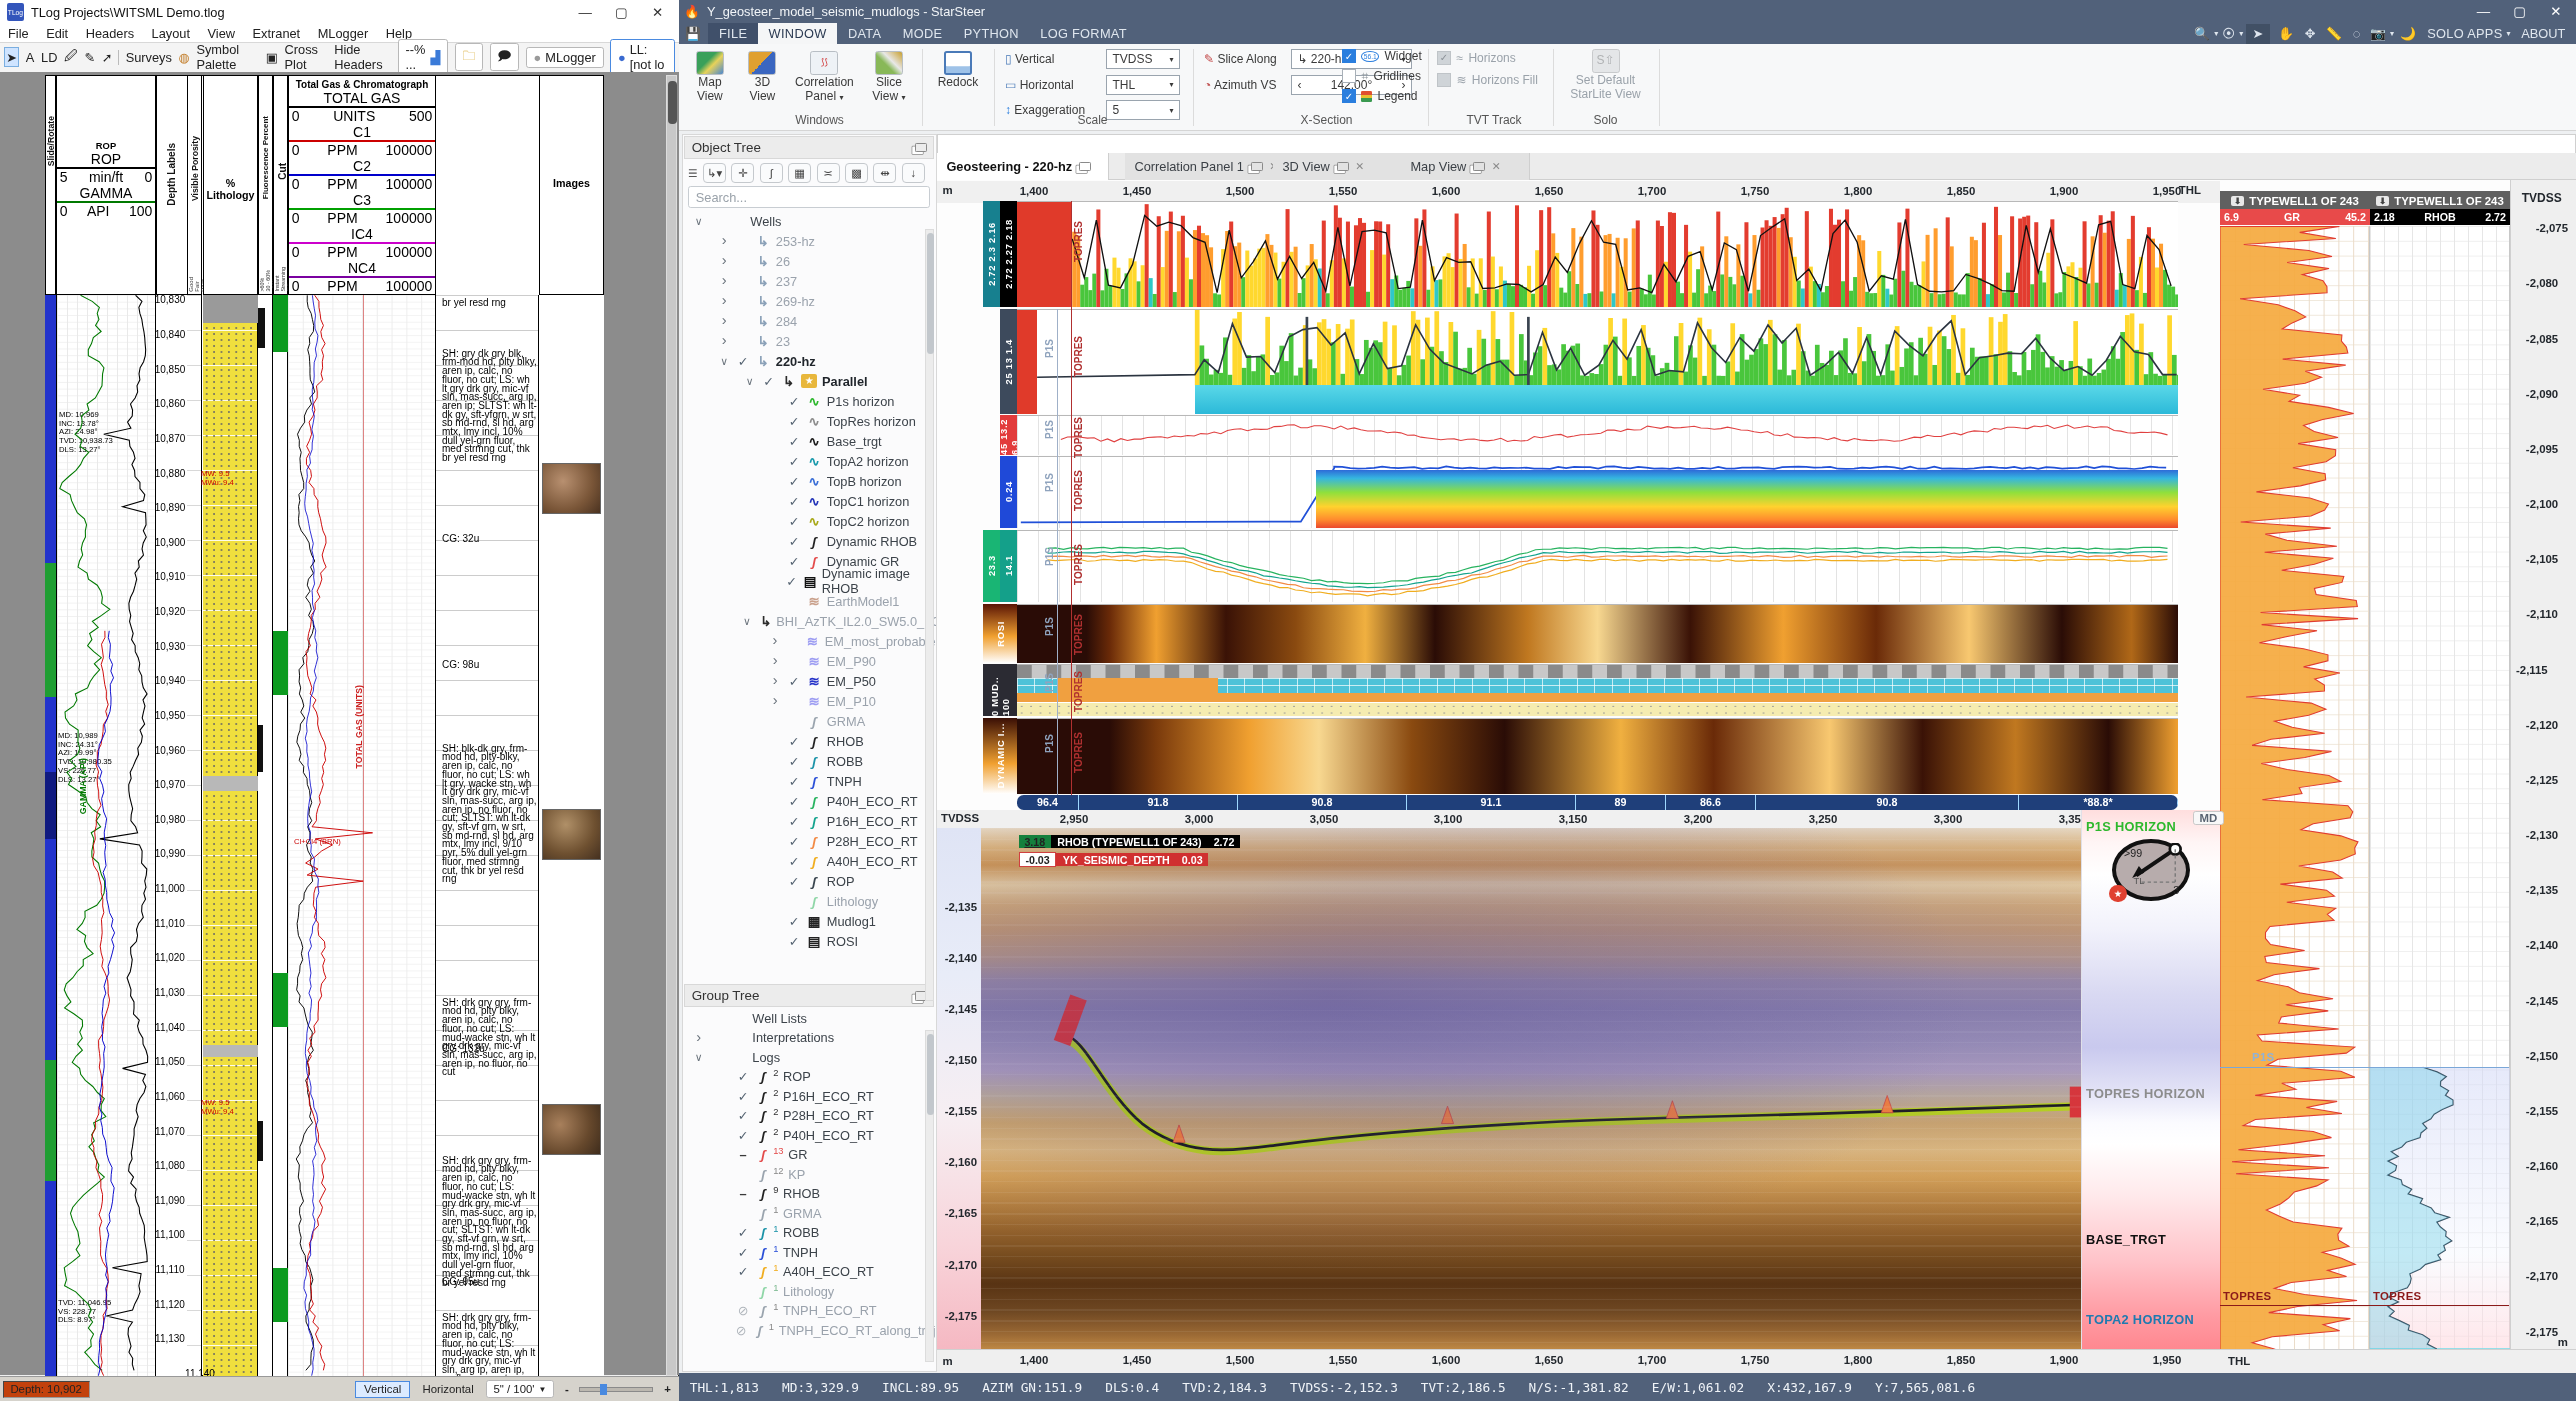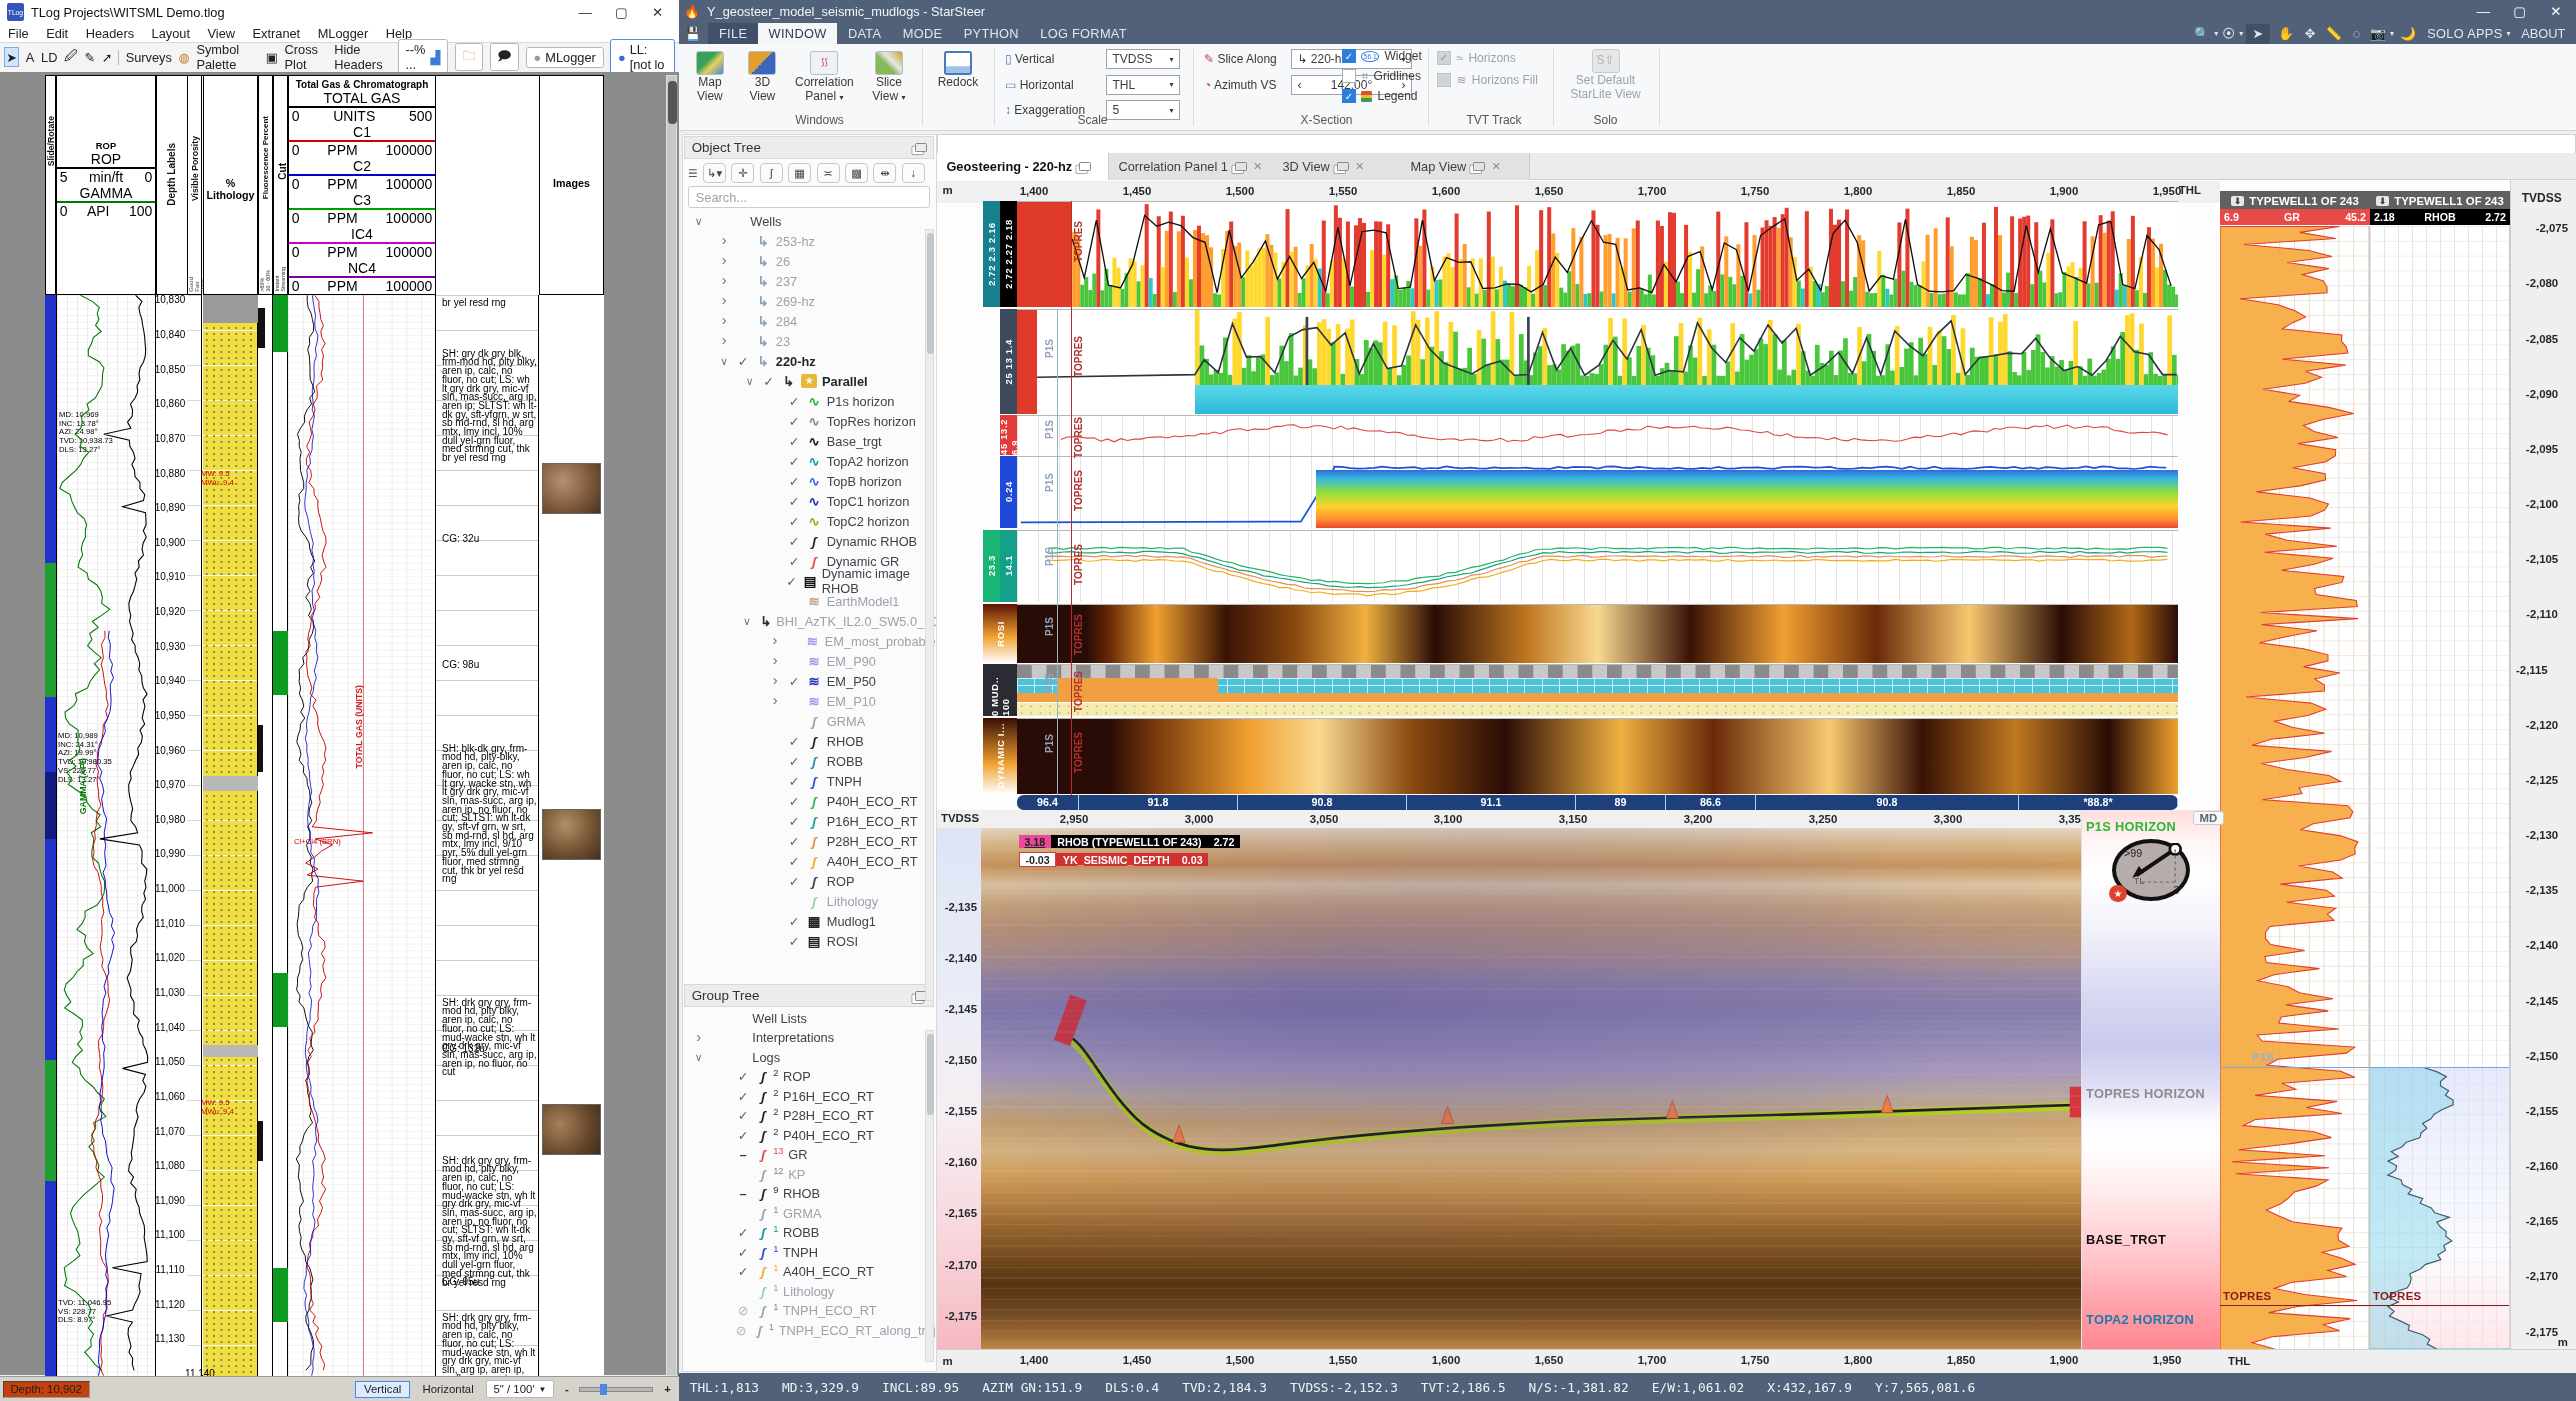--- a/index.html
+++ b/index.html
@@ -997,21 +997,21 @@
         </div>
     </div>
 
     <div class="abs" style="left:258px;top:134px;width:1639px;height:1238px;background:#fff;border:0.7px solid #d0d0d0;"></div>
 
     <div class="abs" style="left:258px;top:153px;width:1639px;height:27px;background:#ececec;border-bottom:0.7px solid #cfcfcf;">
       <div class="tab" style="left:0;width:172px;background:#fff;font-weight:bold;color:#111;">
           <span>Geosteering - 220-hz</span>
           <span class="ic float-ic"></span>
         </div>
-      <div class="tab" style="left:172px;width:192px;text-align:right;">
+      <div class="tab" style="left:188px;width:192px;text-align:right;">
           <span>Correlation Panel 1</span>
           <span class="ic float-ic"></span>
           <span class="ic">✕</span>
         </div>
       <div class="tab" style="left:336px;width:129px;">
           <span>3D View</span>
           <span class="ic float-ic"></span>
           <span class="ic">✕</span>
         </div>
       <div class="tab" style="left:464px;width:129px;">
@@ -1683,21 +1683,21 @@
       <span class="vtick" style="left: 938px; width: 39px; text-align: right; top: 1060px;">-2,150</span>
       <span class="vtick" style="left: 938px; width: 39px; text-align: right; top: 1111px;">-2,155</span>
       <span class="vtick" style="left: 938px; width: 39px; text-align: right; top: 1162px;">-2,160</span>
       <span class="vtick" style="left: 938px; width: 39px; text-align: right; top: 1213px;">-2,165</span>
       <span class="vtick" style="left: 938px; width: 39px; text-align: right; top: 1265px;">-2,170</span>
       <span class="vtick" style="left: 938px; width: 39px; text-align: right; top: 1316px;">-2,175</span>
       <span class="vtick" style="left: 938px; width: 39px; text-align: right; top: 1367px;">-2,180</span>
     </div>
 
   <div class="ov-chip" style="left:1019px;top:834px;z-index:8;">
-    <span style="background:#ec4899;color:#222;padding:0.7px 5.4px;text-decoration:underline;">3.18</span>
+    <span style="background:#15803d;color:#222;padding:0.7px 5.4px;text-decoration:underline;">3.18</span>
     <span style="background:#000;color:#fff;padding:0.7px 6.7px;">RHOB (TYPEWELL1 OF 243)</span>
     <span style="background:#000;color:#fff;padding:0.7px 5.4px;">2.72</span>
   </div>
   <div class="ov-chip" style="left:1019px;top:852px;z-index:8;">
     <span style="background:#fff;color:#222;padding:0.7px 5.4px;border:0.7px solid #d04040;">-0.03</span>
     <span style="background:#d03030;color:#fff;padding:0.7px 6.7px;">YK_SEISMIC_DEPTH</span>
     <span style="background:#d03030;color:#fff;padding:0.7px 5.4px;">0.03</span>
   </div>
 
   <div class="abs" style="left:2081px;top:810px;width:140px;height:539px;background:linear-gradient(180deg,#ffdede 0%,#fff5f5 6%,#ffffff 12%,#f2f2fb 22%,#d9d9f2 34%,#c9c9ee 44%,#e2e2f6 52%,#fbfbff 58%,#ffffff 62%,#ffe8ea 72%,#ffc2c8 84%,#ff9aa2 94%,#ff8890 100%);border-left:0.7px solid #e0e0e8;"></div>

